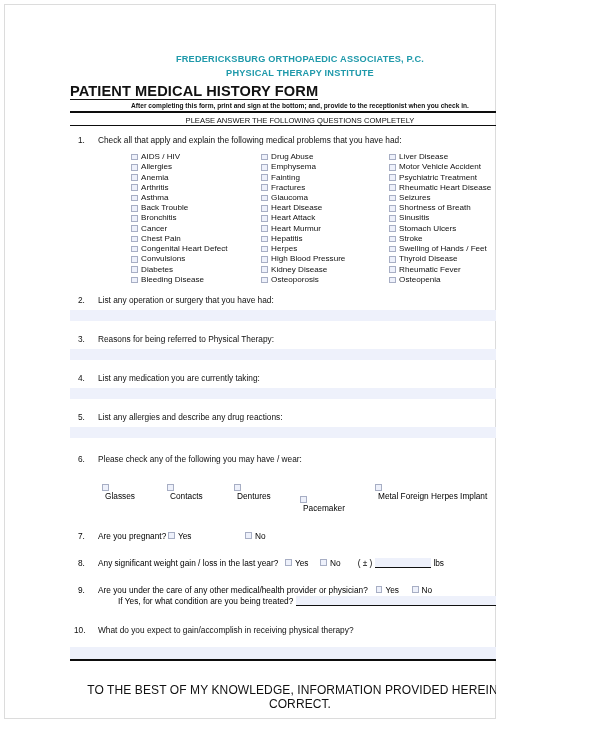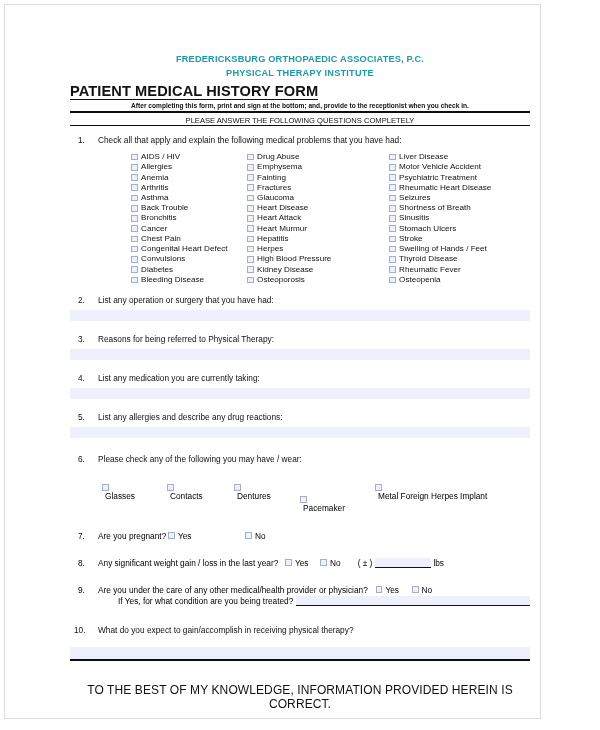--- a/index.html
+++ b/index.html
@@ -6,21 +6,21 @@
     margin: 0;
     padding: 0;
     background: #ffffff;
   }
   body {
     font-family: "Liberation Sans", sans-serif;
     -webkit-font-smoothing: antialiased;
   }
   .page {
     position: relative;
-    width: 541px;
+    width: 496px;
     height: 730px;
     background: #ffffff;
     box-sizing: border-box;
     overflow: hidden;
   }
   .sheet {
     position: absolute;
     left: 4px;
     top: 4px;
     width: 592px;
@@ -124,21 +124,21 @@
   .cb-cols {
     position: relative;
     margin-top: 6px;
     height: 130px;
   }
   .cb-col {
     position: absolute;
     top: 0;
   }
   .cb-col.c1 { left: 61px; }
-  .cb-col.c2 { left: 177px; }
+  .cb-col.c2 { left: 191px; }
   .cb-col.c3 { left: 319px; }
   .cb-item {
     display: flex;
     align-items: center;
     height: 10.2px;
     margin-bottom: .05px;
     white-space: nowrap;
   }
   .box {
     display: inline-block;

